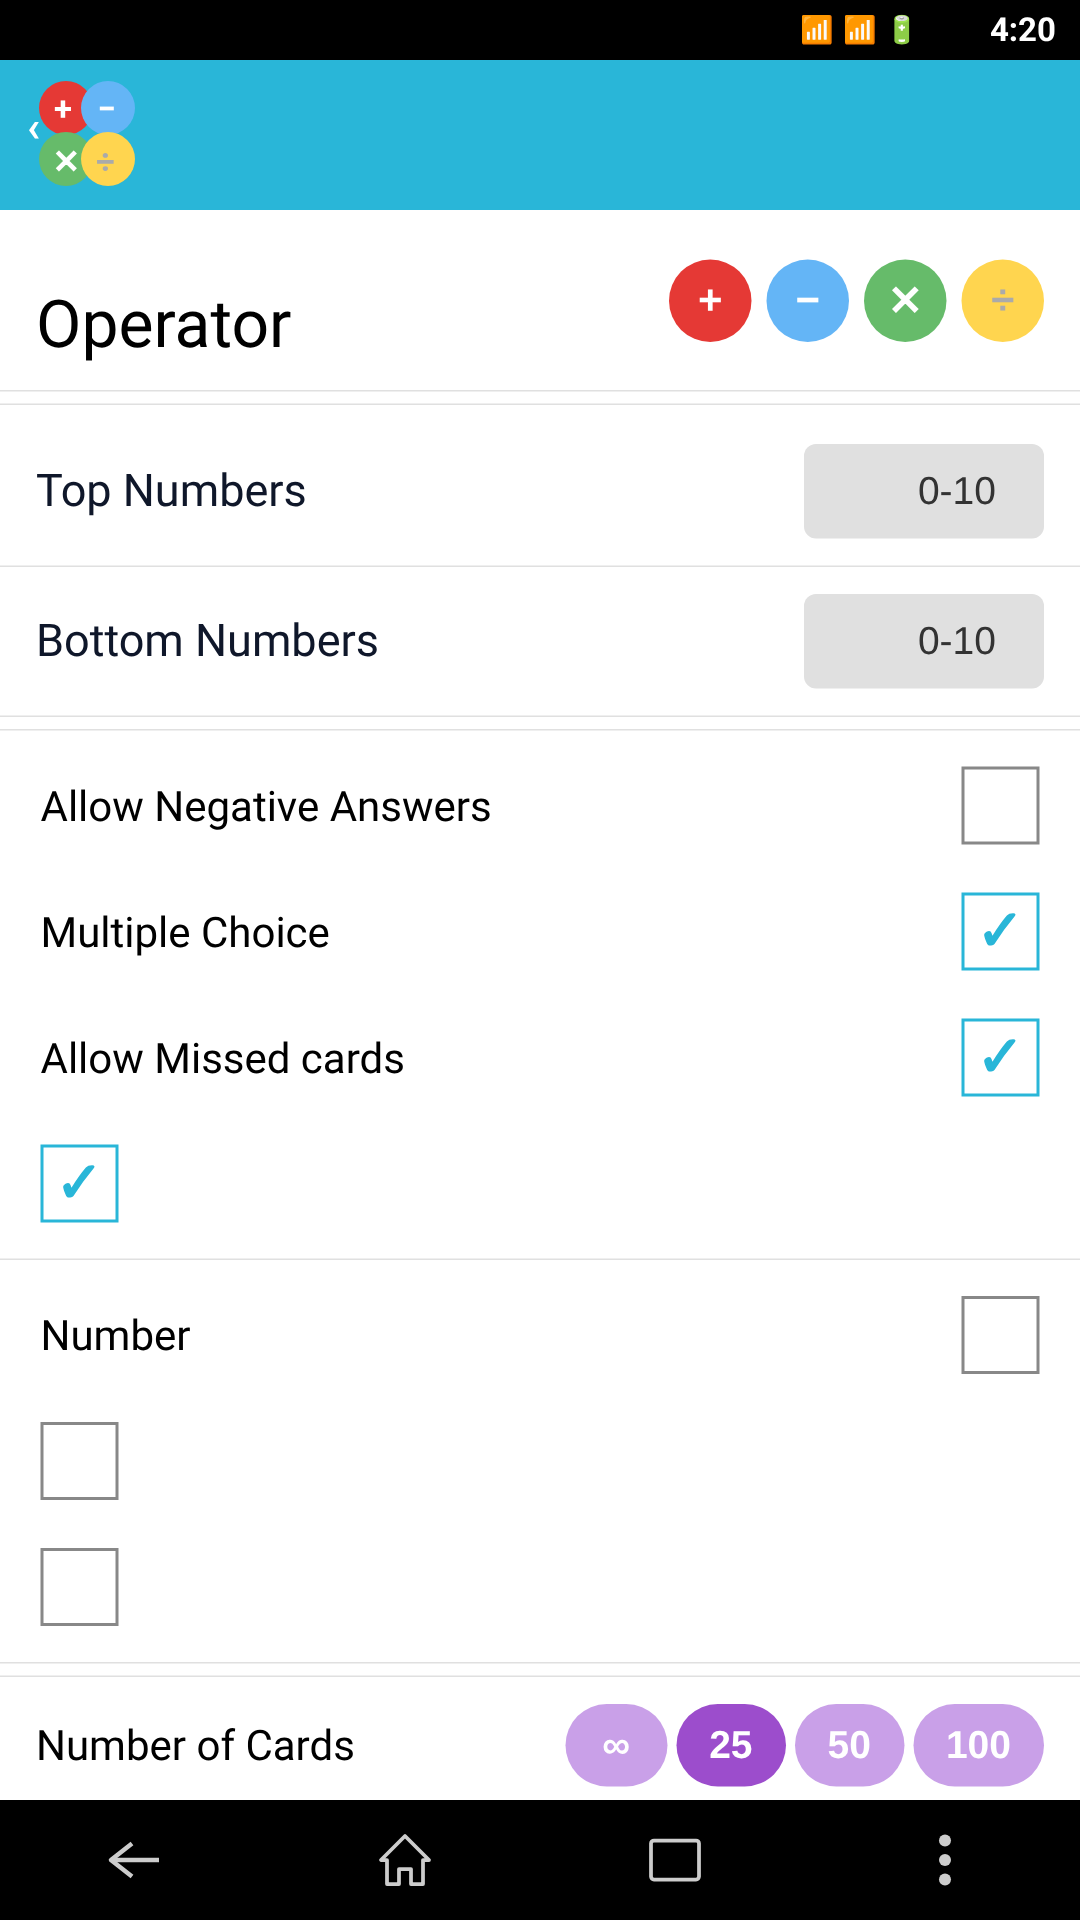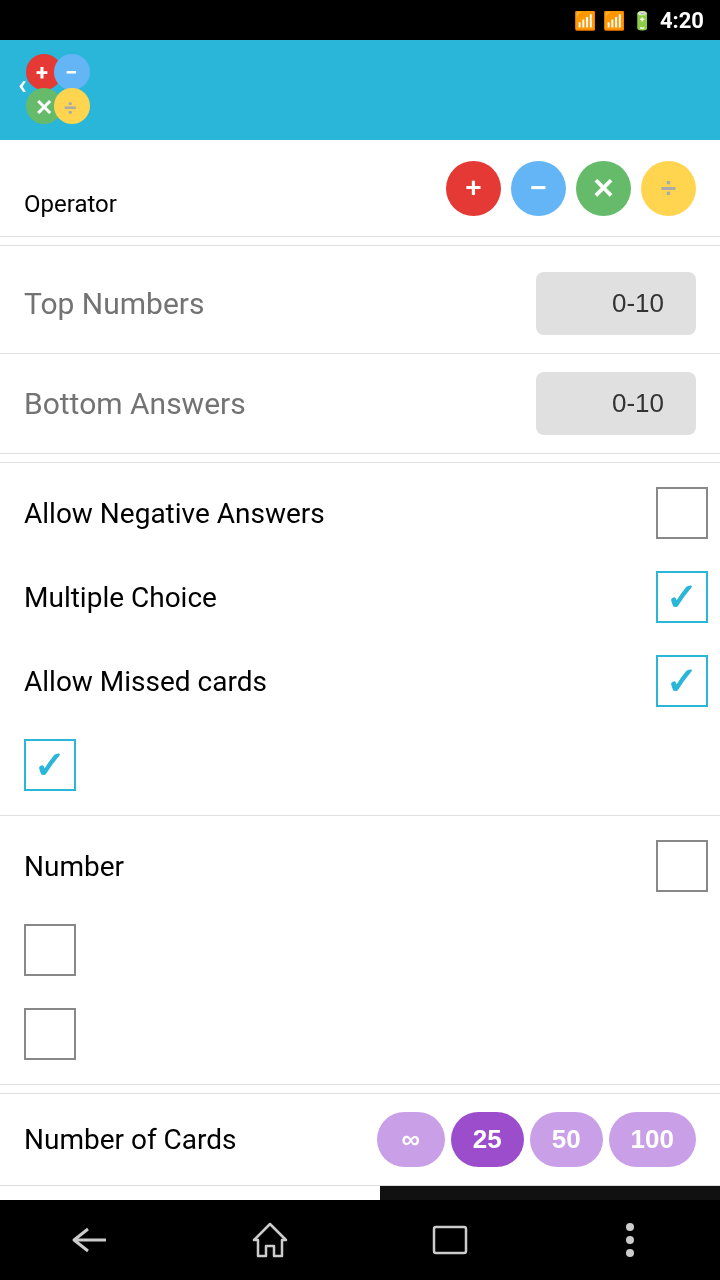--- a/index.html
+++ b/index.html
@@ -24,20 +24,21 @@
     }
     .status-bar-icons {
       display: flex;
       align-items: center;
       gap: 6px;
     }
     .status-time {
       color: #fff;
       font-size: 22px;
       font-weight: bold;
+      margin-left: 41px;
     }
     .wifi-icon, .signal-icon, .battery-icon {
       color: #fff;
       font-size: 18px;
     }
 
     
     .top-bar {
       background: #29b6d8;
       height: 100px;
@@ -60,34 +61,34 @@
     
     .settings-row {
       display: flex;
       align-items: center;
       justify-content: space-between;
       padding: 18px 24px;
       border-bottom: 1px solid #e0e0e0;
     }
     .settings-row-label {
       font-size: 30px;
-      color: #737373;
+      color: #0f172a;
       font-weight: normal;
     }
 
     
     .operator-section {
       display: flex;
       align-items: center;
       justify-content: space-between;
       padding: 18px 24px;
       border-bottom: 1px solid #e0e0e0;
     }
     .operator-label {
-      font-size: 24px;
+      font-size: 44px;
       color: #000;
       font-weight: normal;
       margin-top: 32px;
     }
     .operator-icons {
       display: flex;
       gap: 10px;
       align-items: center;
     }
     .op-btn {
@@ -119,22 +120,21 @@
       cursor: pointer;
       min-width: 160px;
       text-align: right;
     }
 
     
     .checkbox-row {
       display: flex;
       align-items: center;
       justify-content: space-between;
-      padding: 16px 12px;
-      margin-left: 12px;
+      padding: 16px 27px;
     }
     .checkbox-label {
       font-size: 28px;
       color: #000;
     }
     .checkbox-box {
       width: 52px;
       height: 52px;
       border: 2px solid #888;
       background: #fff;
@@ -292,21 +292,21 @@
   </div>
 
   <div class="divider"></div>
 
   <div class="settings-row">
     <span class="settings-row-label">Top Numbers</span>
     <button class="range-btn">0-10</button>
   </div>
 
   <div class="settings-row">
-    <span class="settings-row-label">Bottom Answers</span>
+    <span class="settings-row-label">Bottom Numbers</span>
     <button class="range-btn">0-10</button>
   </div>
 
   <div class="divider"></div>
 
   <div class="checkbox-row">
     <span class="checkbox-label">Allow Negative Answers</span>
     <div class="checkbox-box"></div>
   </div>
 

